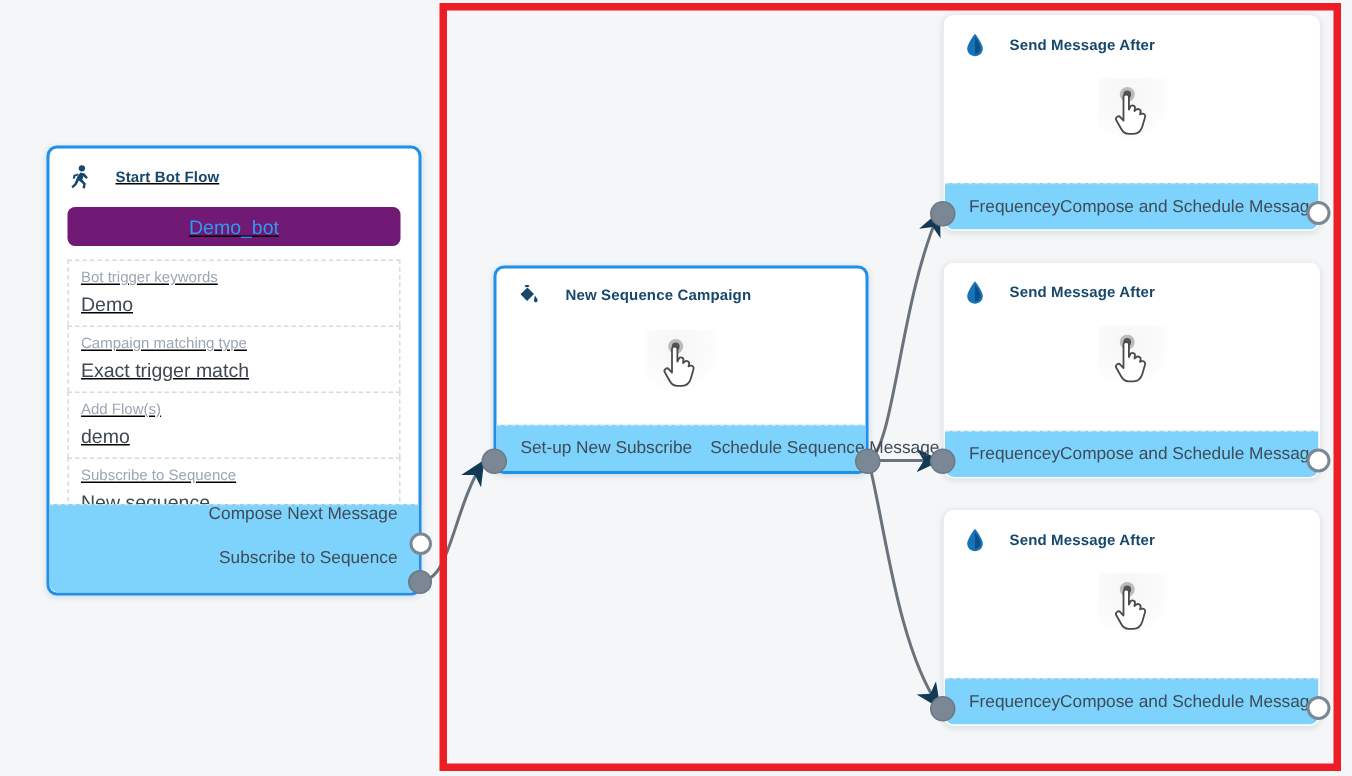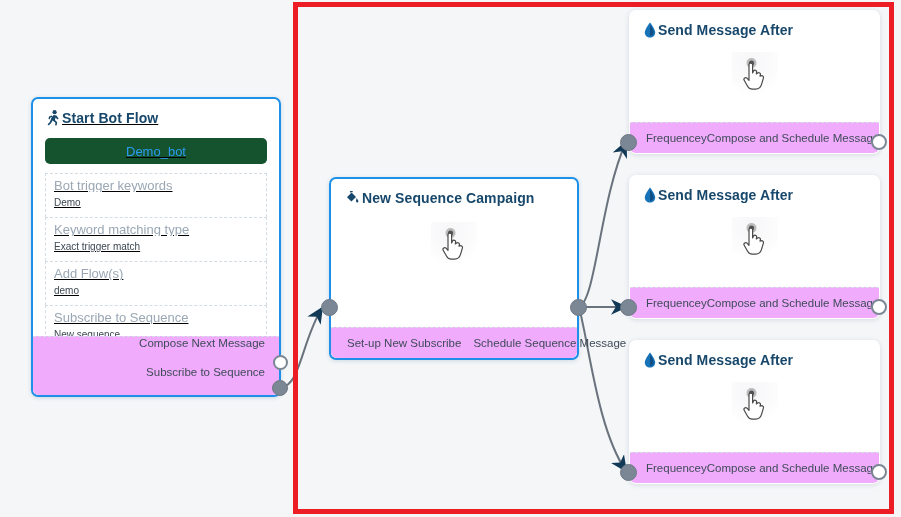--- a/index.html
+++ b/index.html
@@ -36,76 +36,76 @@
   .node.selectedNode{
     border:2px solid #1e90e8;
     box-shadow:0 1px 4px rgba(30,90,140,.18);
   }
   .node.plainNode{
     border:1px solid rgba(200,208,216,.0);
     box-shadow:0 1px 5px rgba(100,115,130,.20);
   }
 
   .node-title{
-    display:flex;align-items:center;gap:2px;
+    display:flex;align-items:center;gap:17px;
     padding:11px 14px 2px 14px;
-    font-size:14px;
+    font-size:10px;
     font-weight:bold;
     color:#17476b;
     letter-spacing:.1px;
     white-space:nowrap;
   }
   .node-title .ic{display:inline-flex;align-items:center;}
 
   
   .pill{
     margin:10px 12px 0 12px;
     height:26px;
-    background:#14532d;
+    background:#701a75;
     border-radius:5px;
     display:flex;align-items:center;justify-content:center;
     color:#2b9bf4;
     font-size:13px;
   }
 
   
   .fields{margin:9px 12px 0 12px;}
   .field{
     border:1px dashed #d3dce4;
     border-bottom:none;
     padding:5px 8px 6px 8px;
   }
   .field:last-child{border-bottom:1px dashed #d3dce4;}
   .field .lbl{
-    font-size:13px;color:#9aa7b4;line-height:13px;
+    font-size:10px;color:#9aa7b4;line-height:13px;
     white-space:nowrap;overflow:hidden;text-overflow:ellipsis;
   }
   .field .val{
-    font-size:10px;color:#3d4853;line-height:17px;margin-top:2px;
+    font-size:13px;color:#3d4853;line-height:17px;margin-top:2px;
     white-space:nowrap;overflow:hidden;text-overflow:ellipsis;
   }
 
   
   .hand-wrap{
     display:flex;align-items:center;justify-content:center;
     width:100%;
   }
   .hand{
     width:46px;height:46px;
     background:radial-gradient(circle at 42% 22%, rgba(245,245,247,.9) 0%, rgba(250,250,252,.55) 60%, rgba(255,255,255,0) 72%);
     display:flex;align-items:center;justify-content:center;
     font-size:30px;line-height:1;
     color:#4a4a4a;
   }
 
   
   .node-footer{
     position:absolute;left:0;right:0;bottom:0;
     border-top:1px dashed #d7dee5;
-    background:#f0abfc;
+    background:#7dd3fc;
     border-radius:0 0 6px 6px;
     display:flex;align-items:center;
     height:30px;
   }
   .node-footer.tall{height:58px;display:block;}
   .port-row{
     display:flex;justify-content:flex-end;
     height:29px;padding-right:14px;
     font-size:11.5px;color:#3f4b58;white-space:nowrap;
   }
@@ -160,21 +160,21 @@
     <div class="pill">
       <span>Demo_bot</span>
     </div>
 
     <div class="fields">
       <div class="field">
         <div class="lbl">Bot trigger keywords</div>
         <div class="val">Demo</div>
       </div>
       <div class="field">
-        <div class="lbl">Keyword matching type</div>
+        <div class="lbl">Campaign matching type</div>
         <div class="val">Exact trigger match</div>
       </div>
       <div class="field">
         <div class="lbl">Add Flow(s)</div>
         <div class="val">demo</div>
       </div>
       <div class="field">
         <div class="lbl">Subscribe to Sequence</div>
         <div class="val">New sequence</div>
       </div>
@@ -185,21 +185,21 @@
         <span>Compose Next Message</span>
       </div>
       <div class="port-row">
         <span>Subscribe to Sequence</span>
       </div>
     </div>
   </div>
   <div class="port hollow" style="left:273px;top:355px;width:15px;height:15px;"></div>
   <div class="port filled" style="left:272px;top:380px;width:16px;height:16px;"></div>
 
-  <div class="node selectedNode" style="left:329px;top:177px;width:250px;height:183px;">
+  <div class="node selectedNode" style="left:329px;top:177px;width:250px;height:139px;">
     <div class="node-title">
       <span class="ic">
         <svg width="15" height="14" viewBox="0 0 15 14">
           <path d="M2.0 6.2 L6.6 1.6 L11.0 6.0 L6.4 10.6 Z" fill="#17476b"></path>
           <path d="M5.2 1.2 L6.4 0 L7.5 1.1" stroke="#17476b" stroke-width="1.3" fill="none"></path>
           <path d="M11.6 7.0 C13.2 9.2 13.9 10.3 13.0 11.2 C12.2 12.0 10.9 11.4 11.0 10.1 C11.1 9.1 11.6 7.0 11.6 7.0 Z" fill="#17476b"></path>
         </svg>
       </span>
       <span>New Sequence Campaign</span>
     </div>

